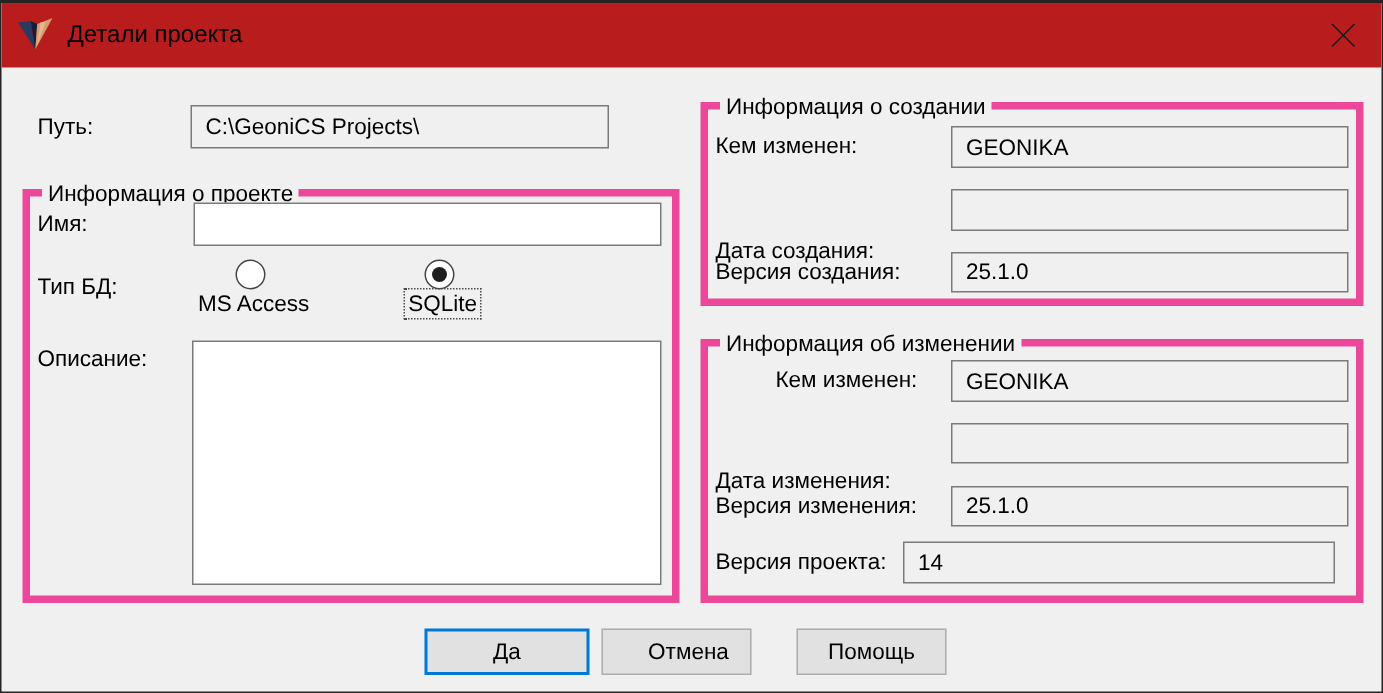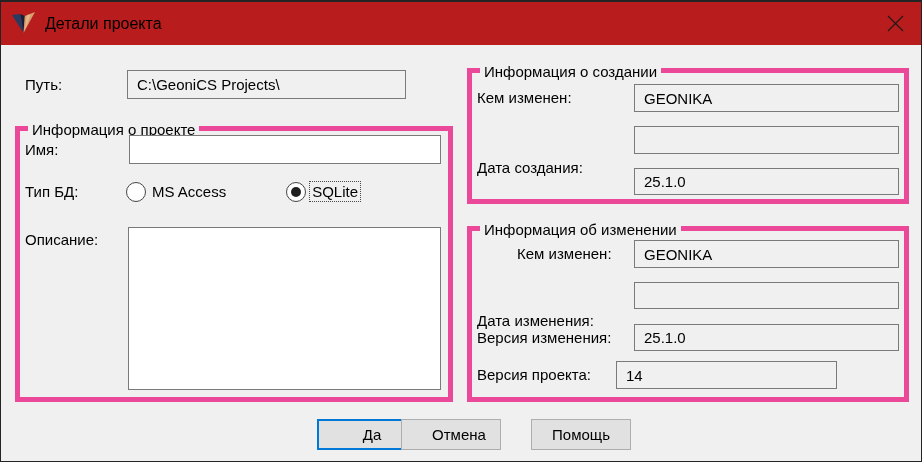--- a/index.html
+++ b/index.html
@@ -41,21 +41,21 @@
   .groupbox {
     position:absolute; border:5px solid #ec4899; background:transparent;
   }
   .group-title {
     position:absolute; top:-10px; left:8px; padding:0 4px;
     font-size:15px; background:#f0f0f0; white-space:nowrap;
   }
 
   
   .radio-group { position:absolute; display:flex; align-items:center; }
-  .radio-item { display:flex; align-items:flex-start; cursor:default; }
+  .radio-item { display:flex; align-items:center; cursor:default;flex-direction:column; }
   .radio-circle {
     width:20px; height:20px; border-radius:50%;
     border:1px solid #454545; background:#fff;
     display:inline-flex; align-items:center; justify-content:center;
     flex:0 0 auto;
   }
   .radio-circle.checked::after {
     content:""; width:10px; height:10px; border-radius:50%; background:#1f1f1f;
   }
   .radio-label { font-size:15px; margin-left:4px; padding:1px 2px; }
@@ -67,21 +67,21 @@
     resize:none; outline:none;
     font-family:"Liberation Sans", sans-serif; font-size:15px;
   }
 
   
   .btn {
     position:absolute; height:31px; background:#e1e1e1;
     border:1px solid #adadad; font-family:"Liberation Sans", sans-serif;
     font-size:15px; color:#000; cursor:pointer;
   }
-  .btn.default { border:2px solid #0078d7;margin-left:34px; }
+  .btn.default { border:2px solid #0078d7; }
 </style>
 </head>
 <body>
 
 <div class="dialog">
 
   <div class="titlebar">
     <svg class="app-icon" viewBox="0 0 25 25">
       <polygon points="1,4 12.5,22 9.5,3" fill="#2a3a60"></polygon>
       <polygon points="9.5,3 12.5,22 13.8,5" fill="#141e38"></polygon>
@@ -126,35 +126,36 @@
   <div class="groupbox" style="left:466px; top:66px; width:442px; height:136px;">
     <span class="group-title">Информация о создании</span>
   </div>
 
   <span class="lbl" style="left:476px; top:82px; line-height:28px;">Кем изменен:</span>
   <input class="field" style="left: 633px; top: 82px; width: 265px; height: 28px;" readonly="" value="GEONIKA">
 
   <span class="lbl" style="left:476px; top:124px; line-height:28px;margin-top:28px;">Дата создания:</span>
   <input class="field" style="left: 633px; top: 124px; width: 265px; height: 28px;" readonly="" value="">
 
+  <span class="lbl" style="left:476px; top:166px; line-height:27px;">Версия создания:</span>
   <input class="field" style="left: 633px; top: 166px; width: 265px; height: 27px;" readonly="" value="25.1.0">
 
   <div class="groupbox" style="left:466px; top:224px; width:442px; height:176px;">
     <span class="group-title">Информация об изменении</span>
   </div>
 
   <span class="lbl" style="left:476px; top:238px; line-height:28px;margin-left:40px;">Кем изменен:</span>
   <input class="field" style="left: 633px; top: 238px; width: 265px; height: 28px;" readonly="" value="GEONIKA">
 
   <span class="lbl" style="left:476px; top:280px; line-height:27px;margin-top:25px;">Дата изменения:</span>
   <input class="field" style="left: 633px; top: 280px; width: 265px; height: 27px;" readonly="" value="">
 
   <span class="lbl" style="left:476px; top:322px; line-height:27px;">Версия изменения:</span>
   <input class="field" style="left: 633px; top: 322px; width: 265px; height: 27px;" readonly="" value="25.1.0">
 
   <span class="lbl" style="left:476px; top:359px; line-height:28px;">Версия проекта:</span>
-  <input class="field" style="left: 615px; top: 359px; width: 221px; height: 28px;" readonly="" value="14">
+  <input class="field" style="left: 601px; top: 359px; width: 288px; height: 28px;" readonly="" value="14">
 
   <button class="btn default" style="left:282px; top:417px; width:110px;">Да</button>
   <button class="btn" style="left:400px; top:417px; width:100px;padding-left:16px;">Отмена</button>
   <button class="btn" style="left:530px; top:417px; width:100px;">Помощь</button>
 
 </div>
 
 </body></html>

